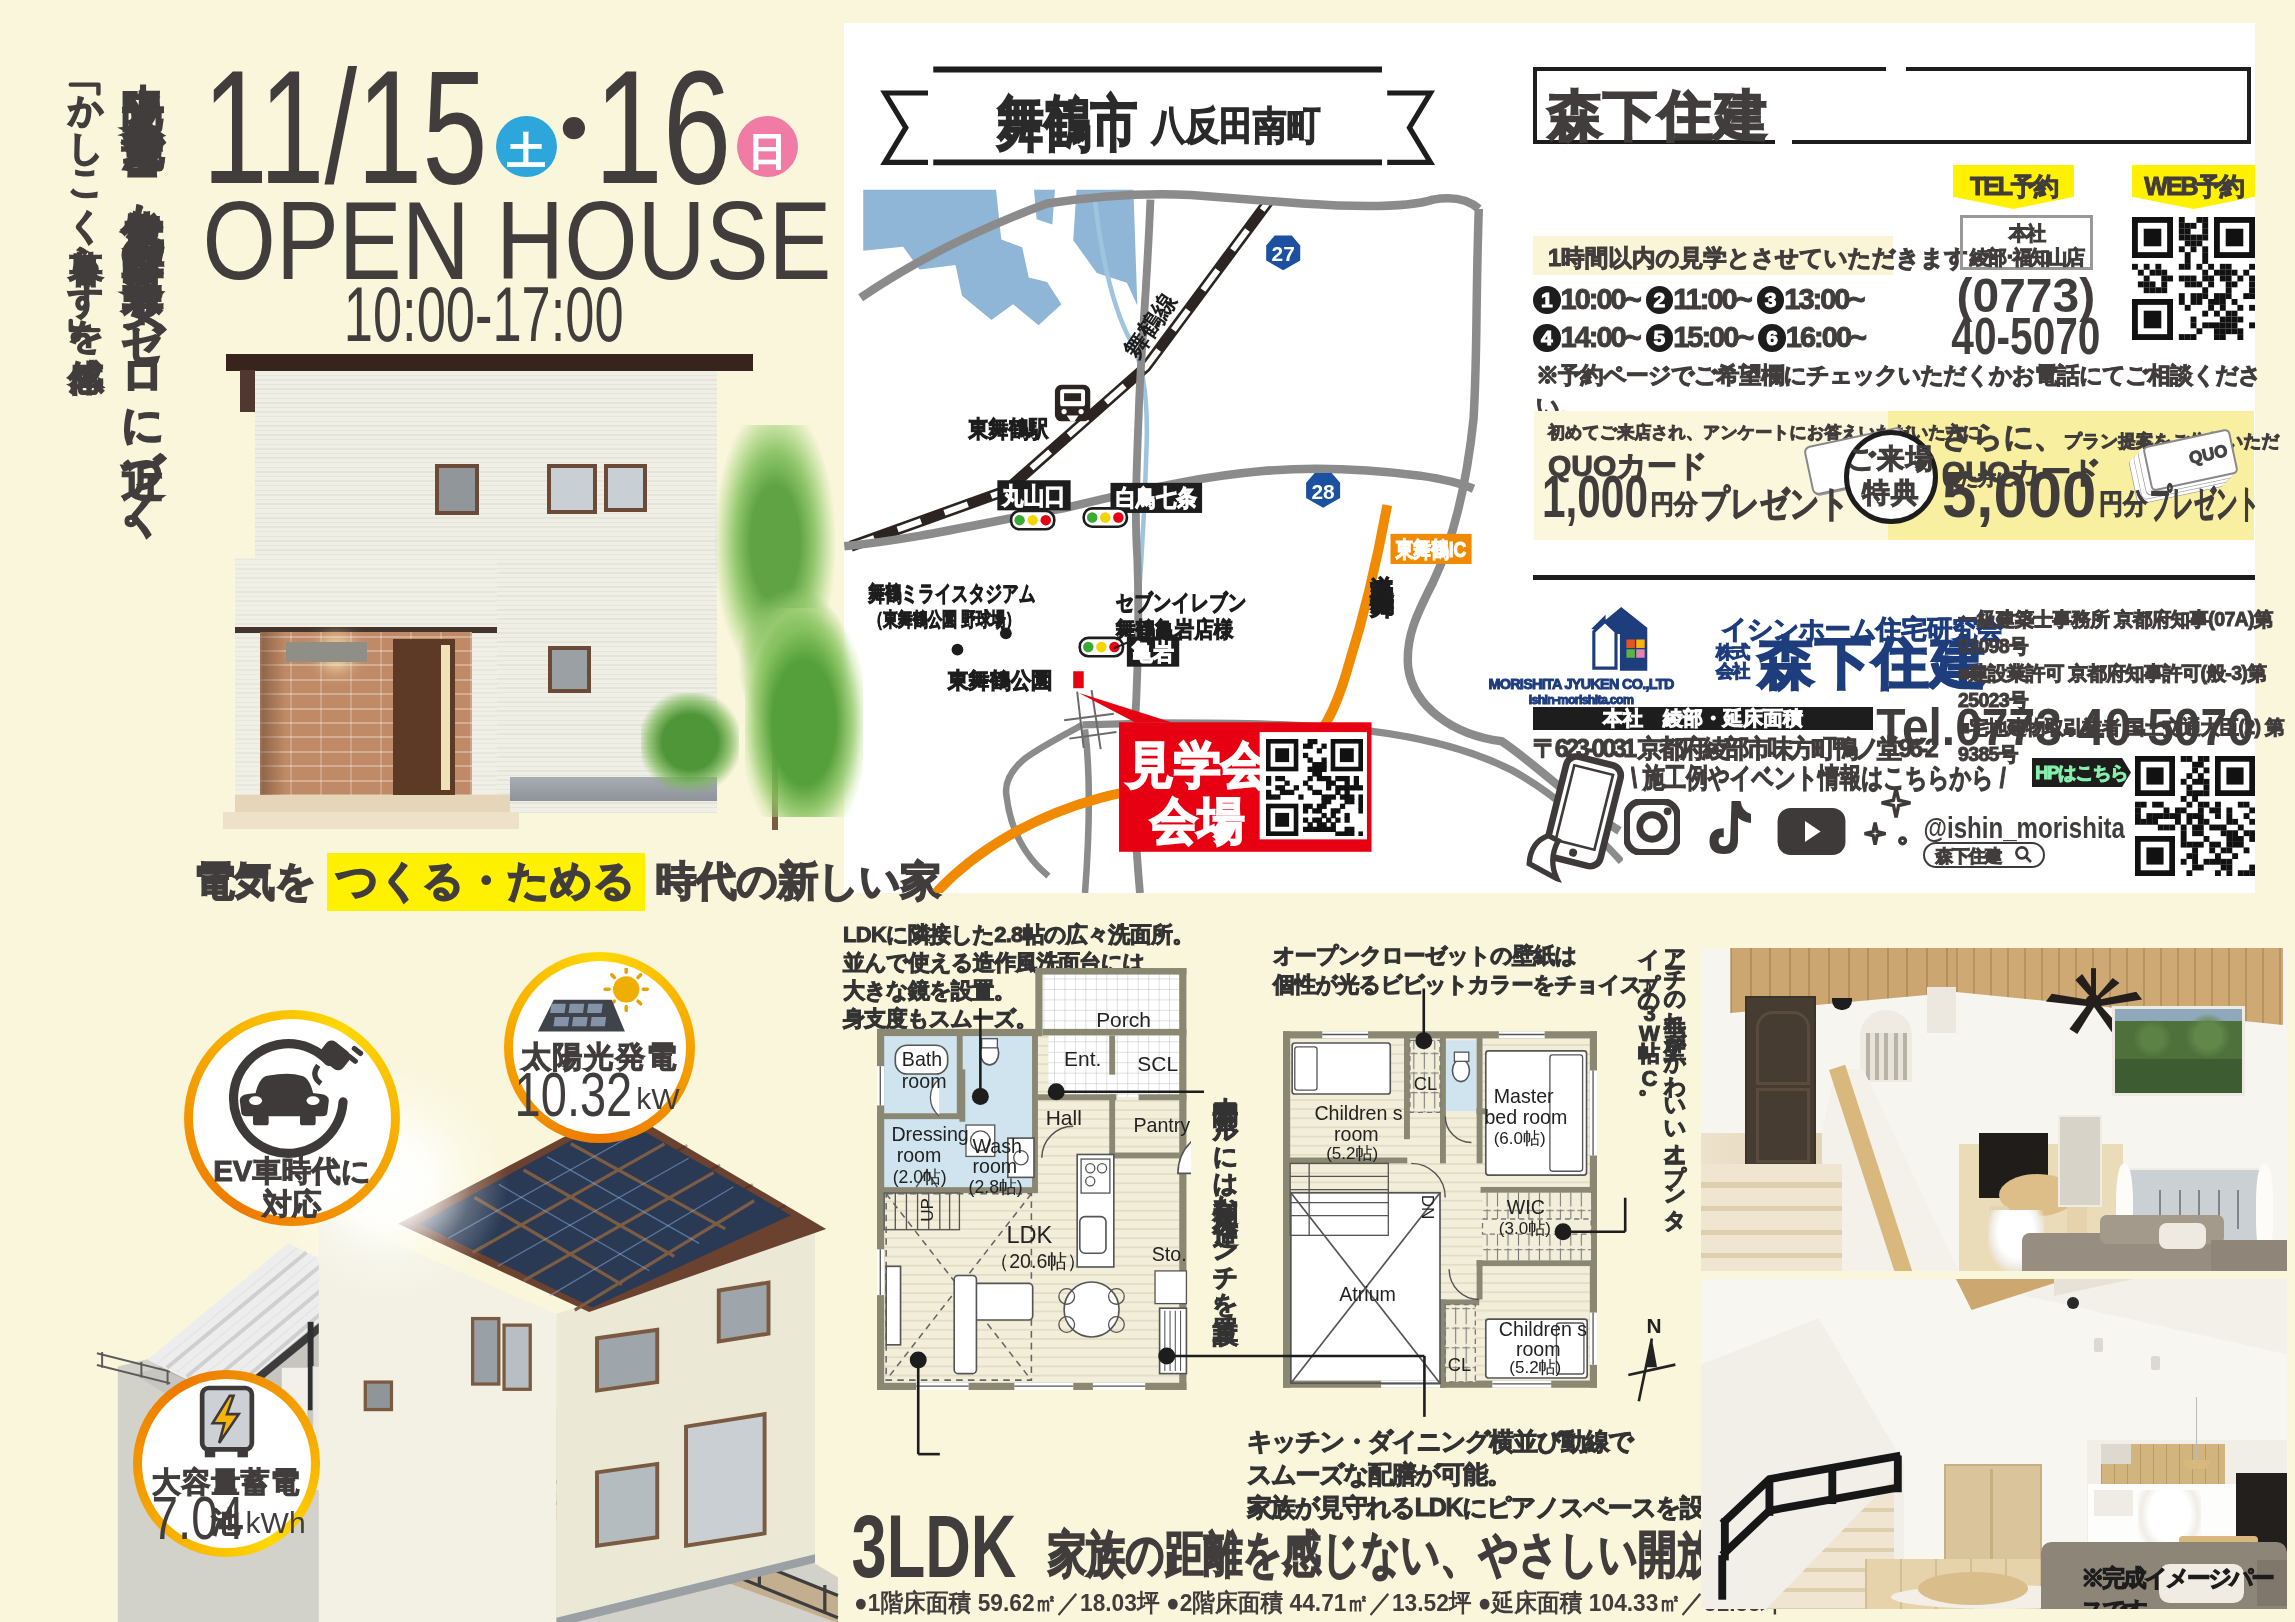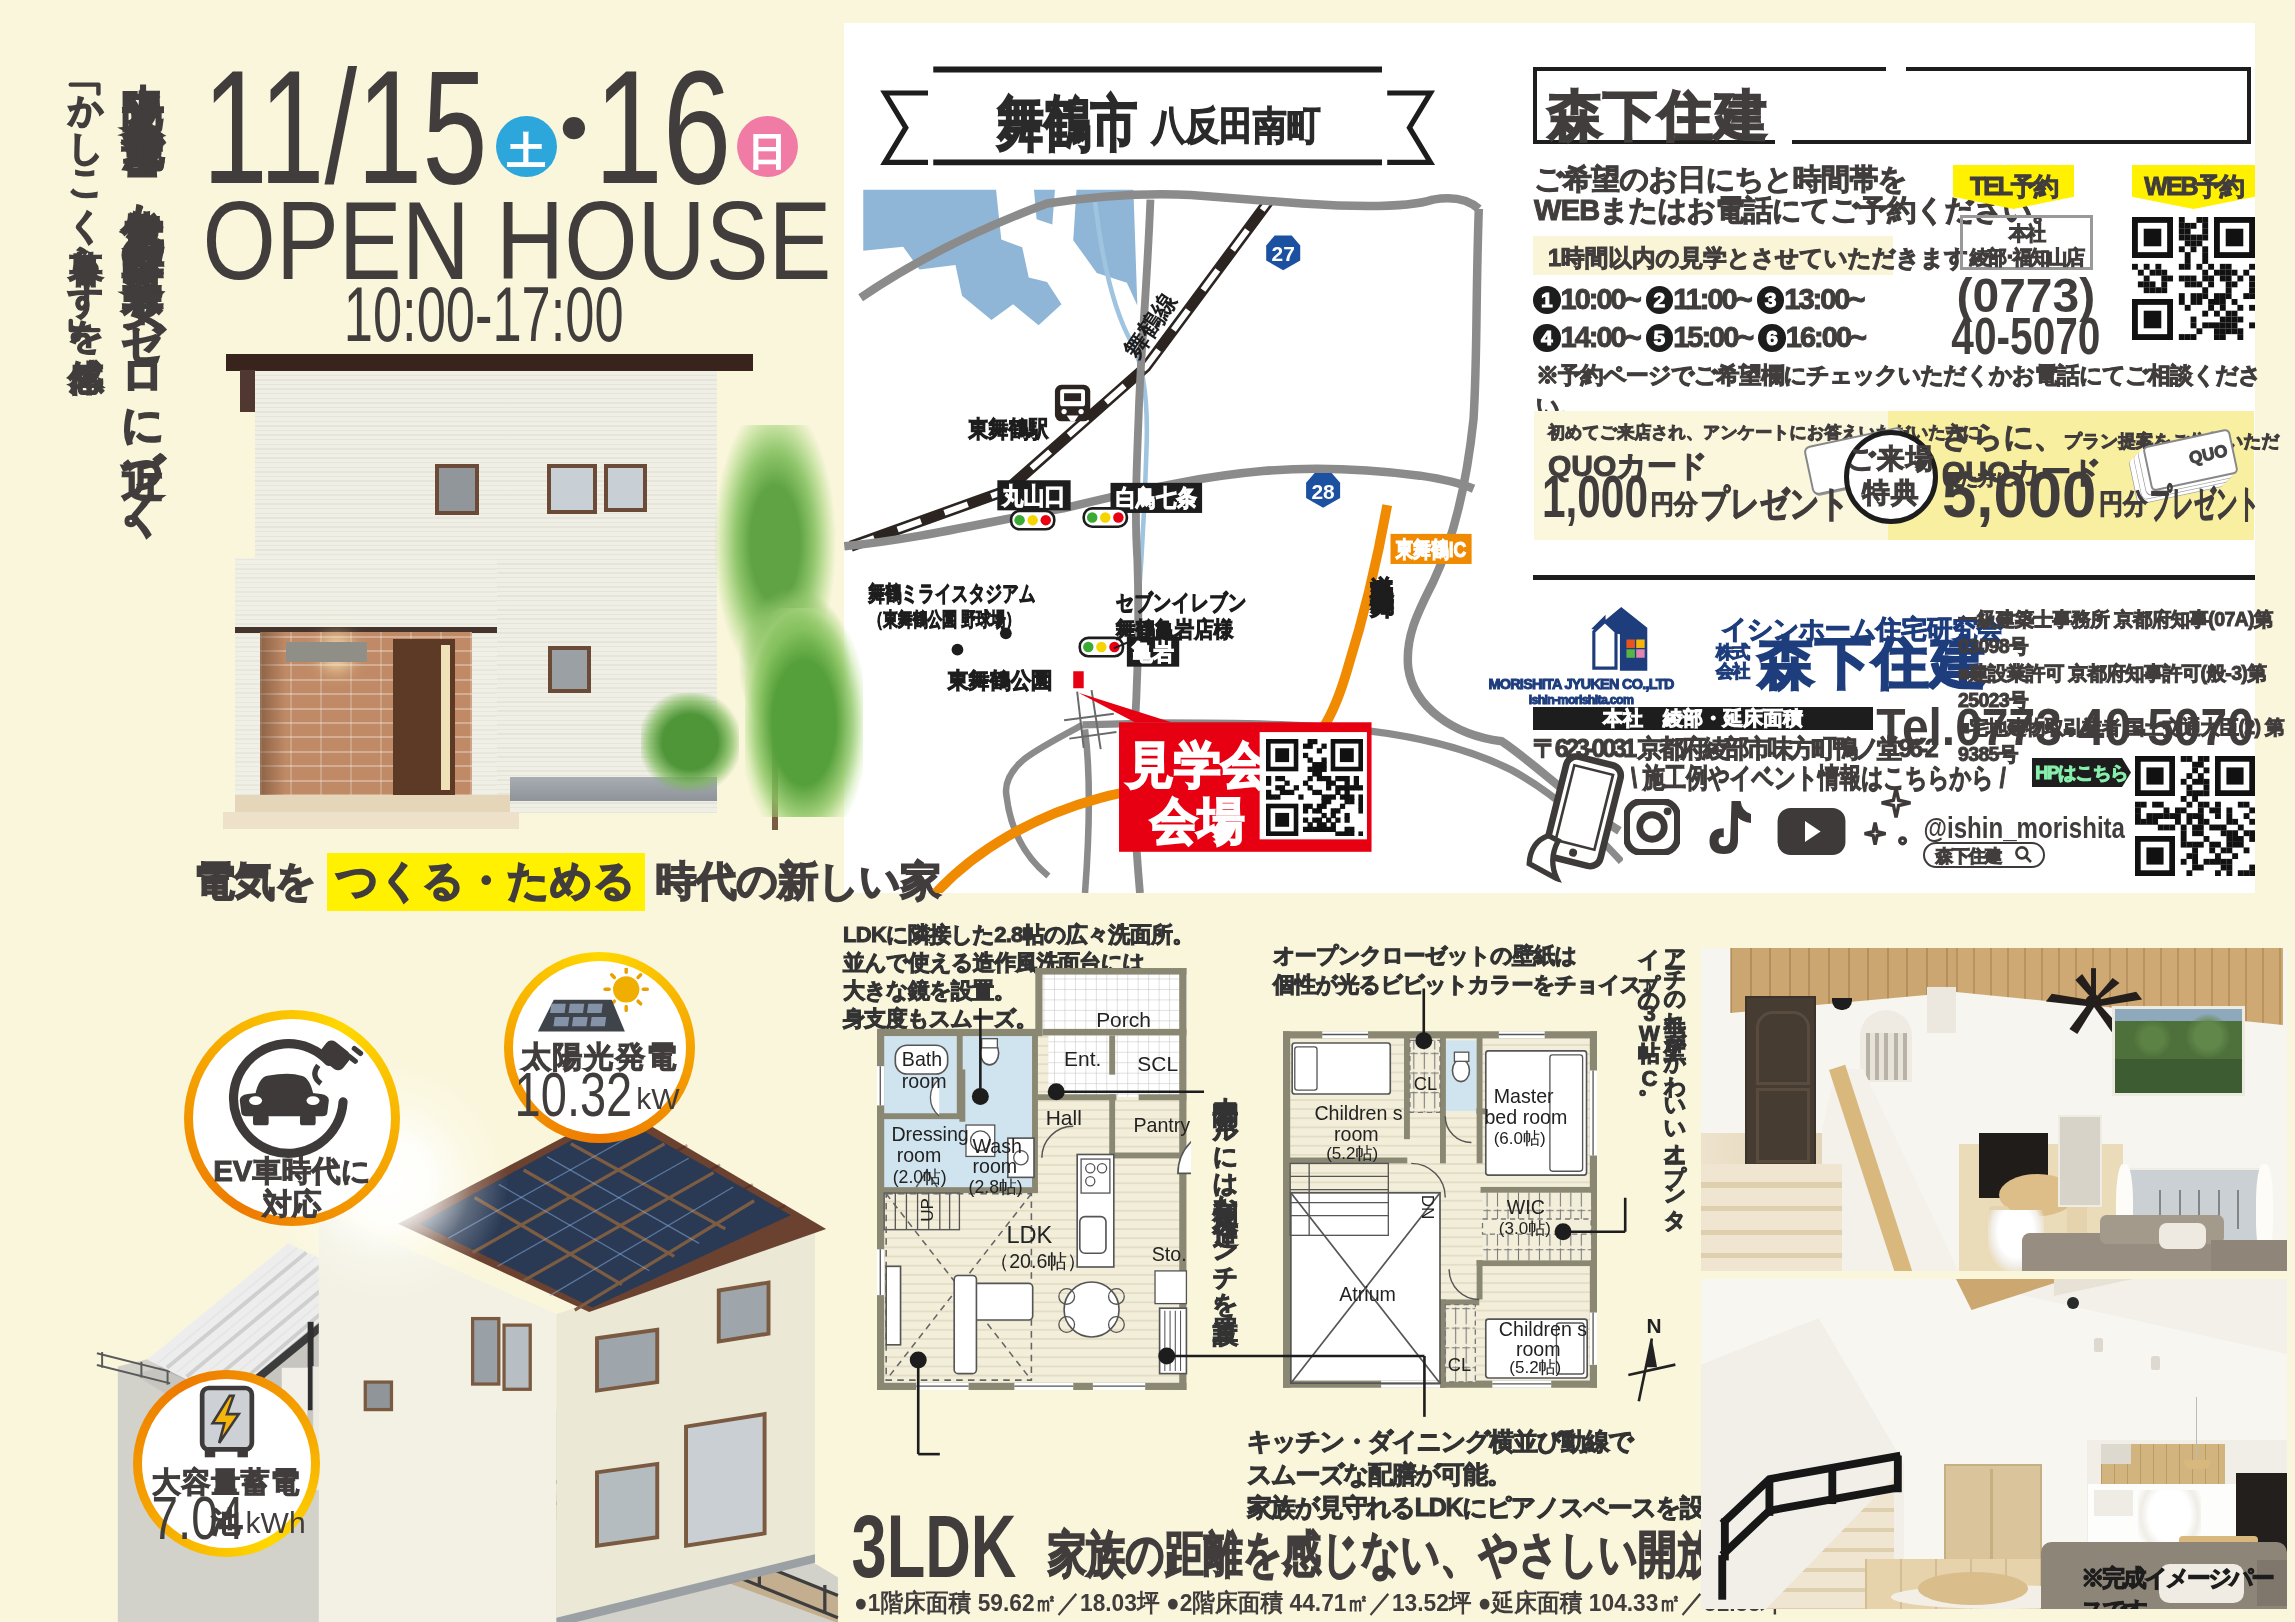--- a/index.html
+++ b/index.html
@@ -510,21 +510,20 @@
         <rect x="14.095238095238095" y="112.76190476190476" width="21.142857142857142" height="21.142857142857142" fill="#111"></rect>
       </svg></div>
 
 <div class="abs" style="left:1533px;top:67px;width:718px;height:77px;border:4.6px solid #1d1d1d;box-sizing:border-box;"></div>
 <div class="abs" style="left:1886px;top:66px;width:19.6px;height:7.2px;background:#fff;"></div>
 <div class="abs" style="left:1775px;top:139px;width:17px;height:7.2px;background:#fff;"></div>
 
 <div class="abs dk" style="left:1548px;top:80px;font-size:54px;font-weight:800;letter-spacing:1.3px;-webkit-text-stroke:2.2px #413D3C;">森下住建</div>
 
 
-<div class="abs dk" style="left:1534px;top:164px;font-size:29px;font-weight:600;letter-spacing:-0.7px;line-height:31px;">ご希望のお日にちと時間帯を<br>WEBまたはお電話にてご予約ください。</div>
 
 <div class="abs" style="left:1533px;top:236px;width:360px;height:39px;background:#FAF5D6;"></div>
 <div class="abs dk" style="left:1548px;top:242px;font-size:23.6px;font-weight:600;letter-spacing:0px;">1時間以内の見学とさせていただきます</div>
 
 <div class="abs dk" style="left:1533px;top:283px;font-size:29px;font-weight:700;letter-spacing:-2px;"><span style="display:inline-block;width:27.5px;height:27.5px;border-radius:50%;background:#1d1d1d;color:#fff;font-size:21px;font-weight:700;text-align:center;line-height:27.5px;vertical-align:2px;letter-spacing:0;">1</span>10:00~ <span style="display:inline-block;width:27.5px;height:27.5px;border-radius:50%;background:#1d1d1d;color:#fff;font-size:21px;font-weight:700;text-align:center;line-height:27.5px;vertical-align:2px;letter-spacing:0;">2</span>11:00~ <span style="display:inline-block;width:27.5px;height:27.5px;border-radius:50%;background:#1d1d1d;color:#fff;font-size:21px;font-weight:700;text-align:center;line-height:27.5px;vertical-align:2px;letter-spacing:0;">3</span>13:00~</div>
 
 <div class="abs dk" style="left:1533px;top:321px;font-size:29px;font-weight:700;letter-spacing:-2px;"><span style="display:inline-block;width:27.5px;height:27.5px;border-radius:50%;background:#1d1d1d;color:#fff;font-size:21px;font-weight:700;text-align:center;line-height:27.5px;vertical-align:2px;letter-spacing:0;">4</span>14:00~ <span style="display:inline-block;width:27.5px;height:27.5px;border-radius:50%;background:#1d1d1d;color:#fff;font-size:21px;font-weight:700;text-align:center;line-height:27.5px;vertical-align:2px;letter-spacing:0;">5</span>15:00~ <span style="display:inline-block;width:27.5px;height:27.5px;border-radius:50%;background:#1d1d1d;color:#fff;font-size:21px;font-weight:700;text-align:center;line-height:27.5px;vertical-align:2px;letter-spacing:0;">6</span>16:00~</div>
 
 <div class="abs dk" style="left:1536px;top:360px;font-size:23px;font-weight:600;letter-spacing:-0.7px;">※予約ページでご希望欄にチェックいただくかお電話にてご相談ください。</div>
 

